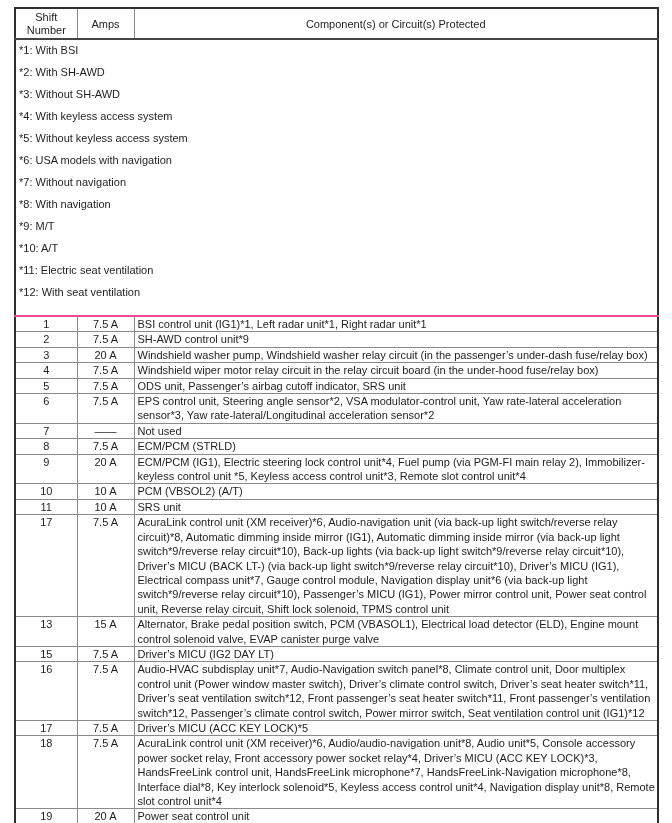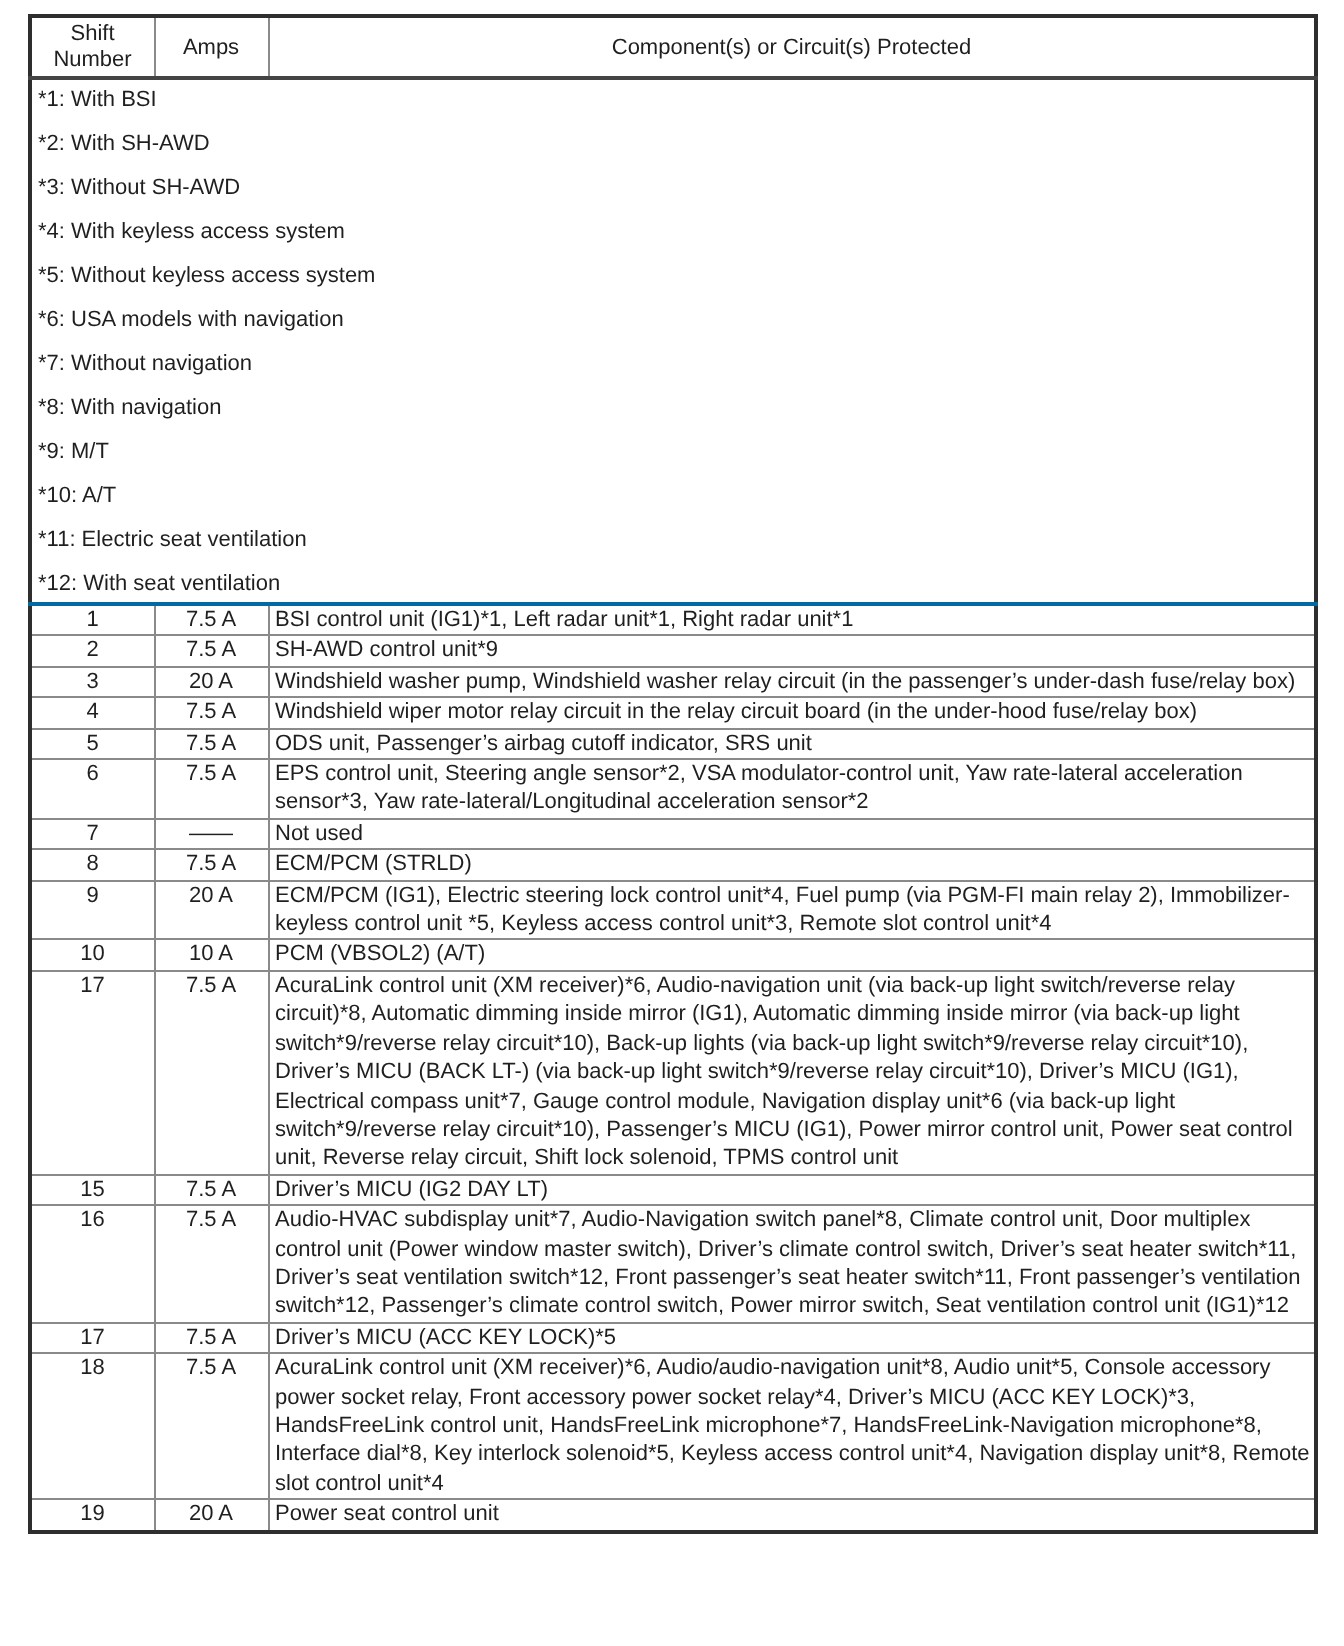--- a/index.html
+++ b/index.html
@@ -40,28 +40,28 @@
     border: 1px solid #8a8a8a;
     border-top: none;
     border-bottom: 2px solid #444444;
     background: #ffffff;
   }
   td.footnotes {
     padding: 4px 3px 2px 3px;
     border: 1px solid #8a8a8a;
     border-left: none;
     border-right: none;
-    border-bottom: 2px solid #0369a1;
+    border-bottom: 2px solid #ec4899;
   }
   .footnote {
     line-height: 13px;
     margin-bottom: 9px;
     white-space: nowrap;
   }
-  .footnote:last-child { margin-bottom: 0; }
+  .footnote:last-child { margin-bottom: 14px; }
   tbody.rows td {
     border: 1px solid #8a8a8a;
     vertical-align: top;
     padding: 0 0;
     line-height: 14.4px;
   }
   tbody.rows td.fuse,
   tbody.rows td.amps {
     text-align: center;
   }
@@ -149,23 +149,33 @@
           <td class="fuse">9</td>
           <td class="amps">20 A</td>
           <td class="component">ECM/PCM (IG1), Electric steering lock control unit*4, Fuel pump (via PGM-FI main relay 2), Immobilizer-keyless control unit *5, Keyless access control unit*3, Remote slot control unit*4</td>
         </tr>
         <tr>
           <td class="fuse">10</td>
           <td class="amps">10 A</td>
           <td class="component">PCM (VBSOL2) (A/T)</td>
         </tr>
         <tr>
+          <td class="fuse">11</td>
+          <td class="amps">10 A</td>
+          <td class="component">SRS unit</td>
+        </tr>
+        <tr>
           <td class="fuse">17</td>
           <td class="amps">7.5 A</td>
           <td class="component">AcuraLink control unit (XM receiver)*6, Audio-navigation unit (via back-up light switch/reverse relay circuit)*8, Automatic dimming inside mirror (IG1), Automatic dimming inside mirror (via back-up light switch*9/reverse relay circuit*10), Back-up lights (via back-up light switch*9/reverse relay circuit*10), Driver’s MICU (BACK LT-) (via back-up light switch*9/reverse relay circuit*10), Driver’s MICU (IG1), Electrical compass unit*7, Gauge control module, Navigation display unit*6 (via back-up light switch*9/reverse relay circuit*10), Passenger’s MICU (IG1), Power mirror control unit, Power seat control unit, Reverse relay circuit, Shift lock solenoid, TPMS control unit</td>
+        </tr>
+        <tr>
+          <td class="fuse">13</td>
+          <td class="amps">15 A</td>
+          <td class="component">Alternator, Brake pedal position switch, PCM (VBASOL1), Electrical load detector (ELD), Engine mount control solenoid valve, EVAP canister purge valve</td>
         </tr>
         <tr>
           <td class="fuse">15</td>
           <td class="amps">7.5 A</td>
           <td class="component">Driver’s MICU (IG2 DAY LT)</td>
         </tr>
         <tr>
           <td class="fuse">16</td>
           <td class="amps">7.5 A</td>
           <td class="component">Audio-HVAC subdisplay unit*7, Audio-Navigation switch panel*8, Climate control unit, Door multiplex control unit (Power window master switch), Driver’s climate control switch, Driver’s seat heater switch*11, Driver’s seat ventilation switch*12, Front passenger’s seat heater switch*11, Front passenger’s ventilation switch*12, Passenger’s climate control switch, Power mirror switch, Seat ventilation control unit (IG1)*12</td>

